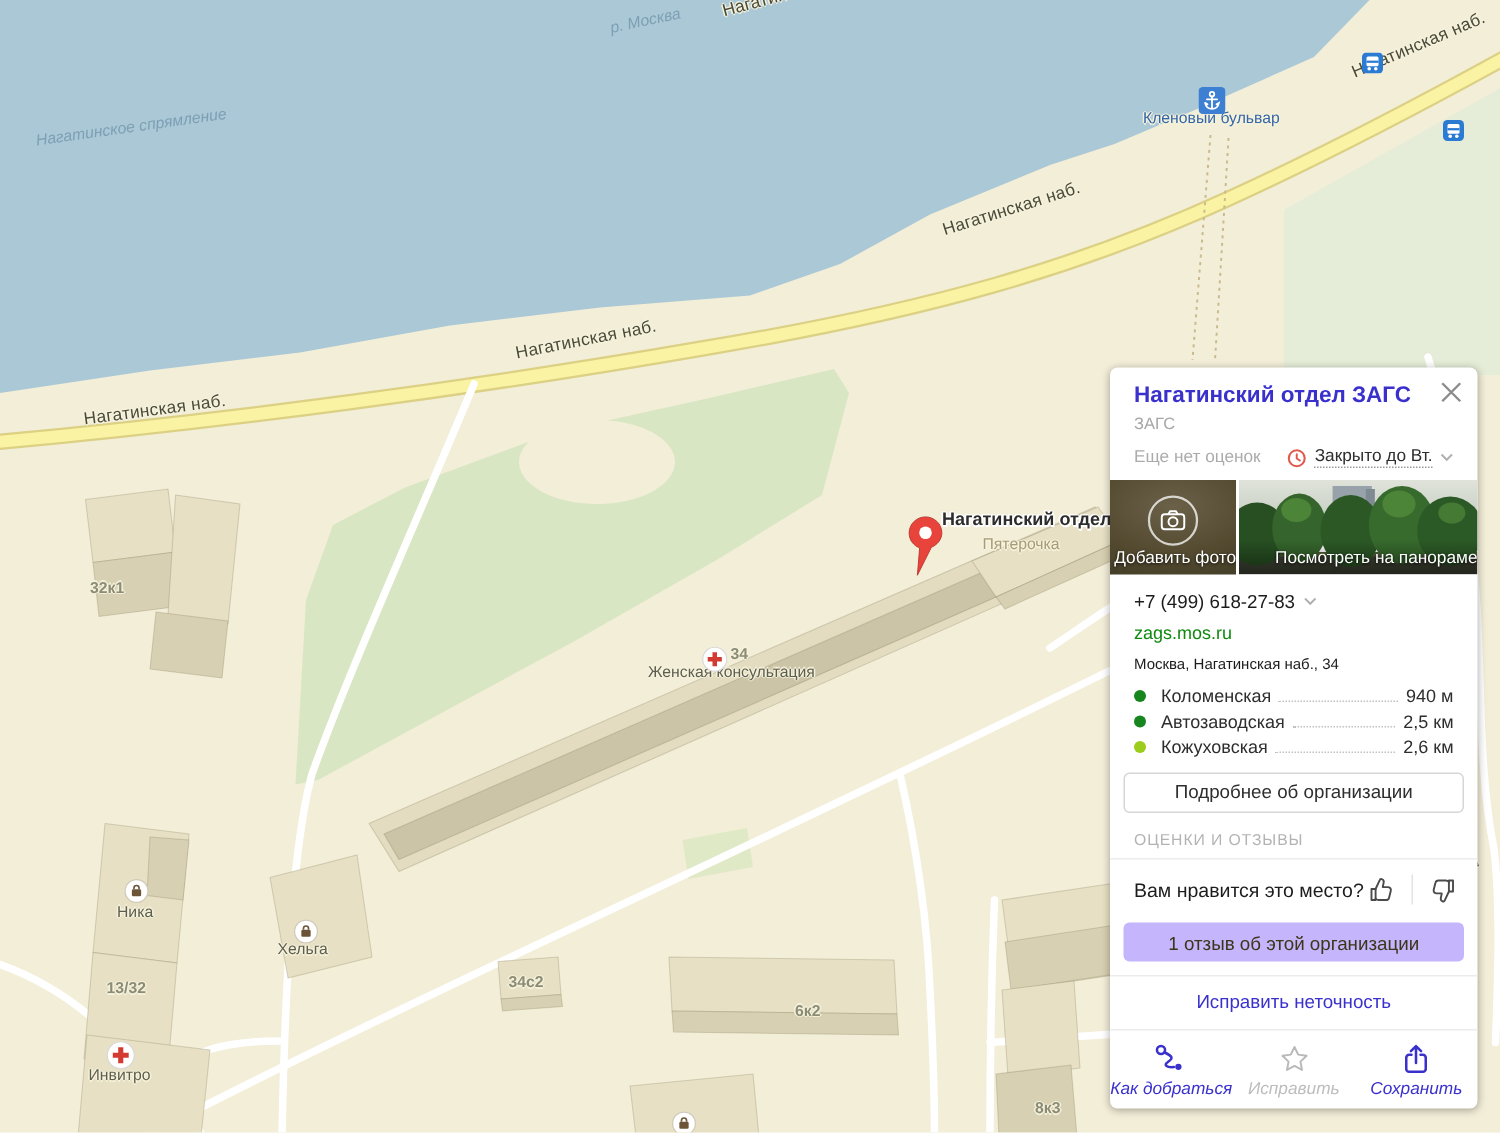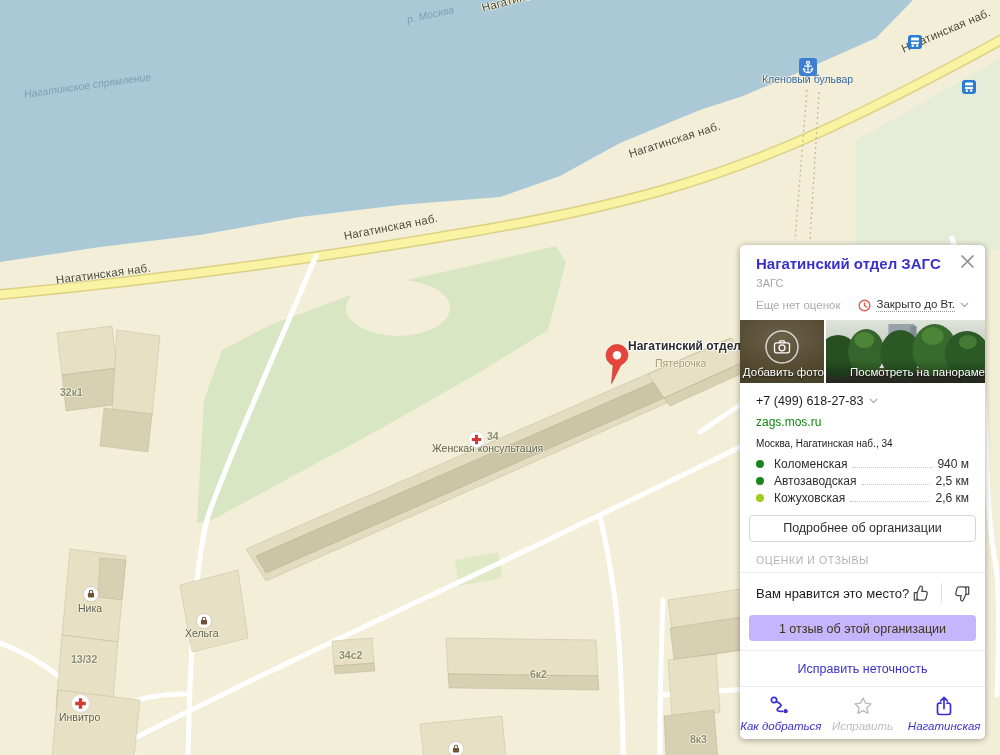--- a/index.html
+++ b/index.html
@@ -398,17 +398,17 @@
       </div>
       <div class="act act-blue">
         <span class="ic">
           <svg width="20" height="22">
               <g fill="none" stroke="#3a31cd" stroke-width="1.7" stroke-linecap="round" stroke-linejoin="round">
             <path d="M7 8.2 H5.4 A1.9 1.9 0 0 0 3.5 10.1 V17.6 A1.9 1.9 0 0 0 5.4 19.5 H14.6 A1.9 1.9 0 0 0 16.5 17.6 V10.1 A1.9 1.9 0 0 0 14.6 8.2 H13"></path>
             <path d="M10 13.6 V2.6 M6.6 5.8 L10 2.4 L13.4 5.8"></path>
               </g>
             </svg>
         </span>
-        <span class="al">Нагатинская</span>
+        <span class="al">Сохранить</span>
       </div>
     </div>
   </div>
 </div>
 
 </body></html>

